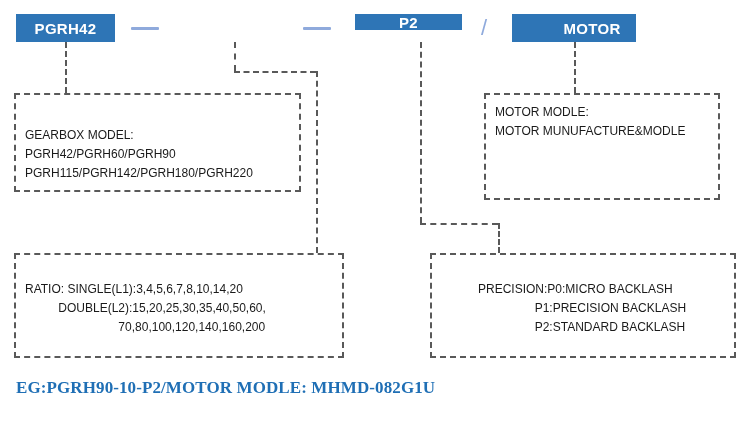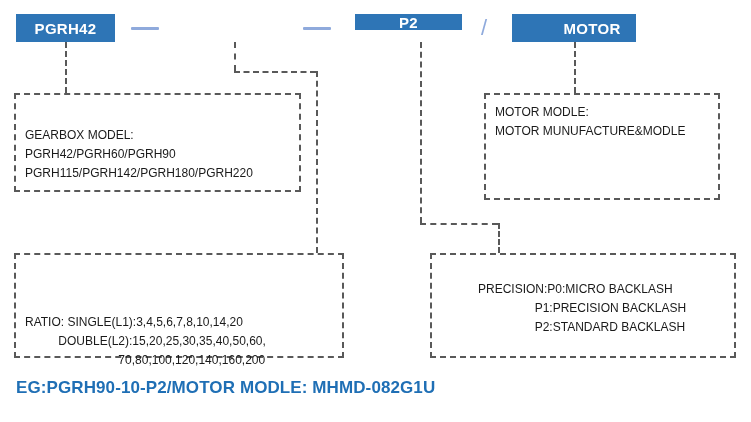--- a/index.html
+++ b/index.html
@@ -75,20 +75,21 @@
   }
 
   
   .example {
     position: absolute;
     color: #1F6FB5;
     font-weight: bold;
     font-size: 17px;
     white-space: pre;
     letter-spacing: 0.1px;
+    font-family: Liberation Serif, serif;
   }
 </style>
 </head>
 <body>
 
 <div id="diagram">
 
   <div class="code-box" style="left:16px; top:14px; width:99px; height:28px;">
     <span>PGRH42</span>
   </div>
@@ -123,21 +124,21 @@
   <div class="desc-box" style="left:14px; top:93px; width:287px; height:99px;"></div>
   <div class="desc-text" style="left:25px; top:126px;">GEARBOX MODEL:
 PGRH42/PGRH60/PGRH90
 PGRH115/PGRH142/PGRH180/PGRH220</div>
 
   <div class="desc-box" style="left:484px; top:93px; width:236px; height:107px;"></div>
   <div class="desc-text" style="left:495px; top:103px; width:214px; text-align:left;">MOTOR MODLE:
 MOTOR MUNUFACTURE&amp;MODLE</div>
 
   <div class="desc-box" style="left:14px; top:253px; width:330px; height:105px;"></div>
-  <div class="desc-text" style="left:25px; top:280px;margin-top:33px;">RATIO: SINGLE(L1):3,4,5,6,7,8,10,14,20
+  <div class="desc-text" style="left:25px; top:280px;">RATIO: SINGLE(L1):3,4,5,6,7,8,10,14,20
           DOUBLE(L2):15,20,25,30,35,40,50,60,
                             70,80,100,120,140,160,200</div>
 
   <div class="desc-box" style="left:430px; top:253px; width:306px; height:105px;"></div>
   <div class="desc-text" style="left:478px; top:280px;">PRECISION:P0:MICRO BACKLASH
                  P1:PRECISION BACKLASH
                  P2:STANDARD BACKLASH</div>
 
   <div class="example" style="left:16px; top:378px;">EG:PGRH90-10-P2/MOTOR MODLE: MHMD-082G1U</div>
 

